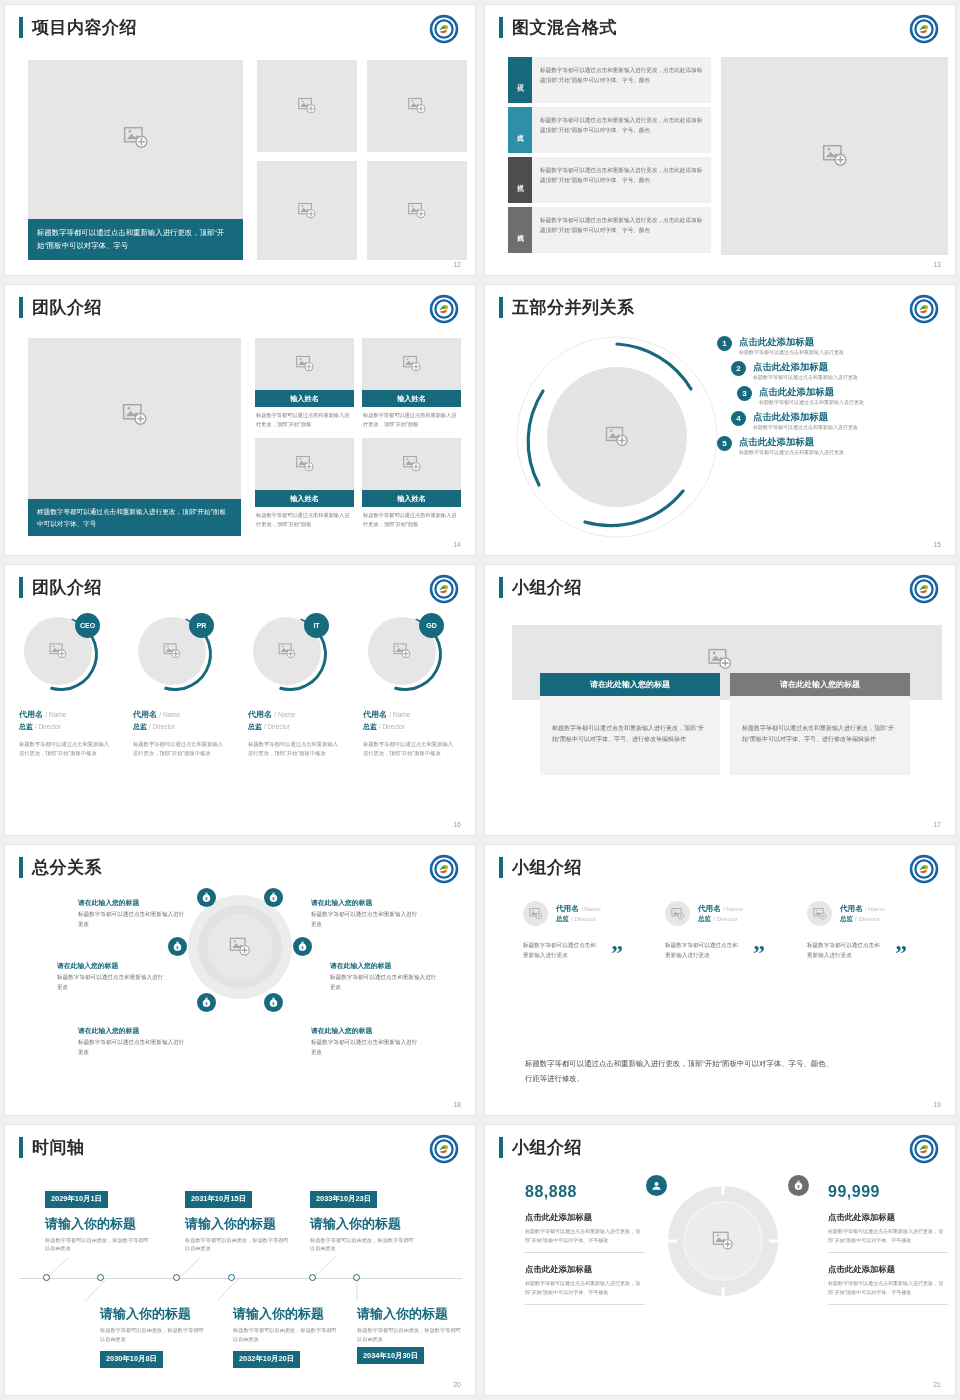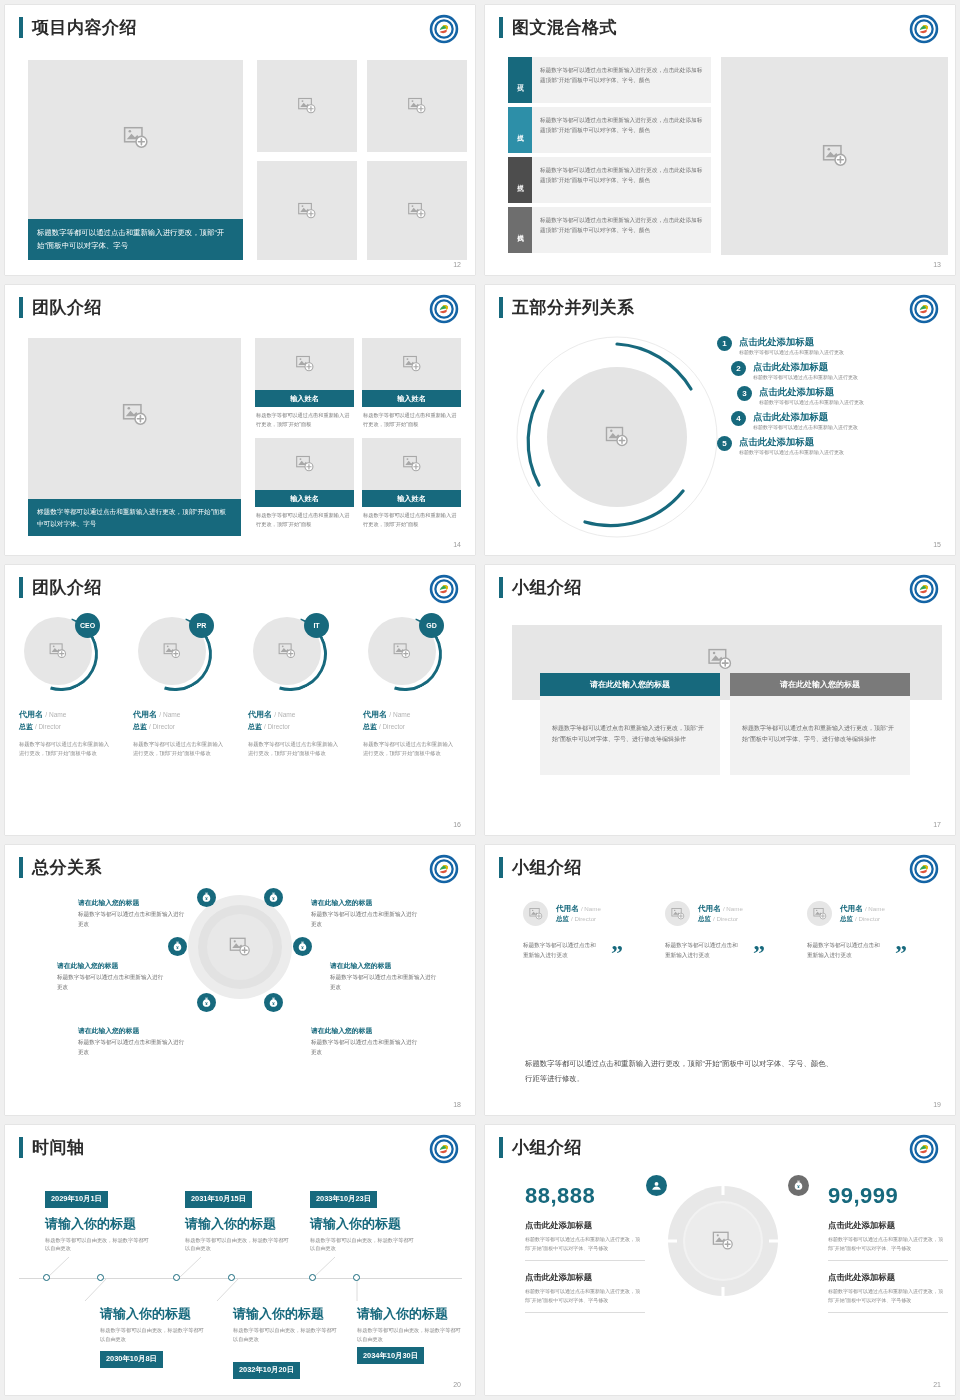--- a/index.html
+++ b/index.html
@@ -131,21 +131,21 @@
   .tl-line { position:absolute; left:14px; top:153px; width:443px; height:1px; background:#d8d8d8; }
   .tl-dot { position:absolute; top:149px; width:7px; height:7px; border-radius:50%;
             background:#fff; border:1.3px solid #17697d; }
   .tl-blk { position:absolute; width:105px; }
   .tl-date { background:#17697d; color:#fff; font-size:7.4px; font-weight:bold; display:inline-block;
              padding:3.5px 6px; }
   .tl-h { font-size:13px; font-weight:bold; color:#17697d; margin-top:7px; }
   .tl-p { font-size:5.2px; line-height:8.8px; color:#8a8a8a; margin-top:3px; }
 
   
-  .s21-big { font-size:22px; font-weight:bold; color:#17697d; letter-spacing:.5px; }
+  .s21-big { font-size:16px; font-weight:bold; color:#17697d; letter-spacing:.5px; }
   .s21-col { position:absolute; top:58px; width:120px; }
   .s21-h { font-size:8.4px; font-weight:bold; color:#333; margin-top:11px; }
   .s21-p { font-size:5px; line-height:8.6px; color:#8a8a8a; margin-top:4px; }
   .s21-rule { height:1px; background:#dcdcdc; margin-top:8px; }
   .s21-donut { position:absolute; left:178px; top:56px; width:120px; height:120px; }
   .s21-dot { position:absolute; width:21px; height:21px; border-radius:50%;
              display:flex; align-items:center; justify-content:center; top:50px; }
 </style>
 </head>
 <body>
@@ -687,21 +687,21 @@
     </div>
 
     <div class="tl-blk" style="left:95px;top:180px">
       <div class="tl-h" style="margin-top:0">请输入你的标题</div>
       <div class="tl-p">标题数字等都可以自由更改，标题数字等都可以自由更改</div>
       <span class="tl-date" style="margin-top:7px">2030年10月8日</span>
     </div>
     <div class="tl-blk" style="left:228px;top:180px">
       <div class="tl-h" style="margin-top:0">请输入你的标题</div>
       <div class="tl-p">标题数字等都可以自由更改，标题数字等都可以自由更改</div>
-      <span class="tl-date" style="margin-top:18px">2032年10月20日</span>
+      <span class="tl-date" style="margin-top:7px">2032年10月20日</span>
     </div>
     <div class="tl-blk" style="left:352px;top:180px">
       <div class="tl-h" style="margin-top:0">请输入你的标题</div>
       <div class="tl-p">标题数字等都可以自由更改，标题数字等都可以自由更改</div>
       <span class="tl-date" style="margin-top:3px">2034年10月30日</span>
     </div>
     <div class="pnum">20</div>
   </div>
 
   <div class="slide">

